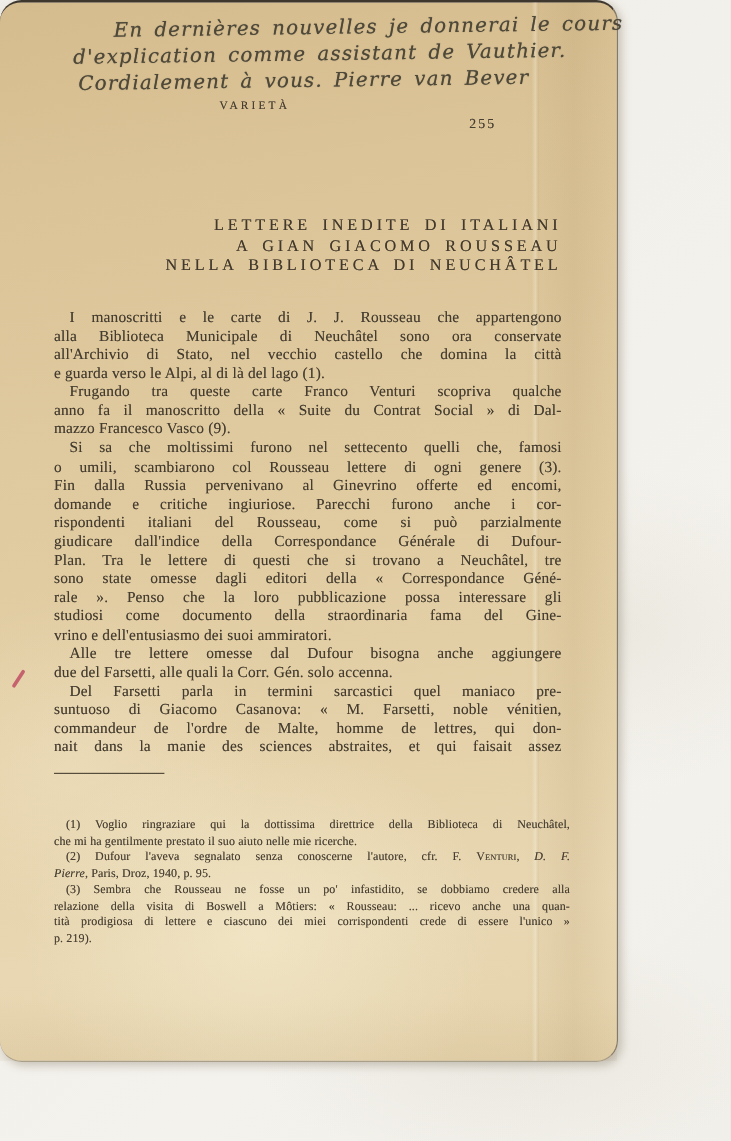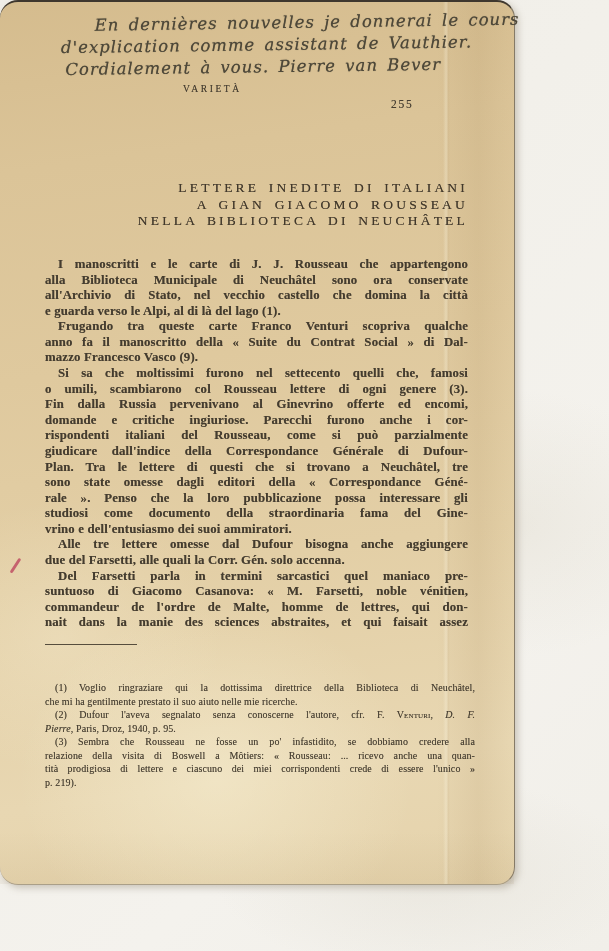--- a/index.html
+++ b/index.html
@@ -59,21 +59,21 @@
     text-align:right;color:#42392c;
     font-size:13.5px;line-height:16.5px;letter-spacing:3.2px;word-spacing:3px;
     text-shadow:0 0 0.5px rgba(66,57,44,0.65);
     white-space:nowrap;
   }
   .body{
     position:absolute;left:45px;top:255px;width:423px;
     font-size:12.8px;line-height:15.58px;letter-spacing:0.15px;
     color:#443c2f;text-shadow:0 0 0.5px rgba(68,60,47,0.55);
   }
-  .bl{white-space:nowrap;text-align:justify;text-align-last:justify;font-weight:bold;}
+  .bl{white-space:nowrap;text-align:justify;text-align-last:justify;}
   .bl.end{text-align-last:left;}
   .bl.ind{text-indent:13px;}
   .footrule{
     position:absolute;left:45px;top:642px;width:92px;height:0;
     border-top:1px solid #564d3d;
   }
   .footnotes{
     position:absolute;left:45px;top:679px;width:430px;
     font-size:10px;line-height:13.5px;letter-spacing:0.1px;
     color:#473f32;text-shadow:0 0 0.45px rgba(71,63,50,0.55);

